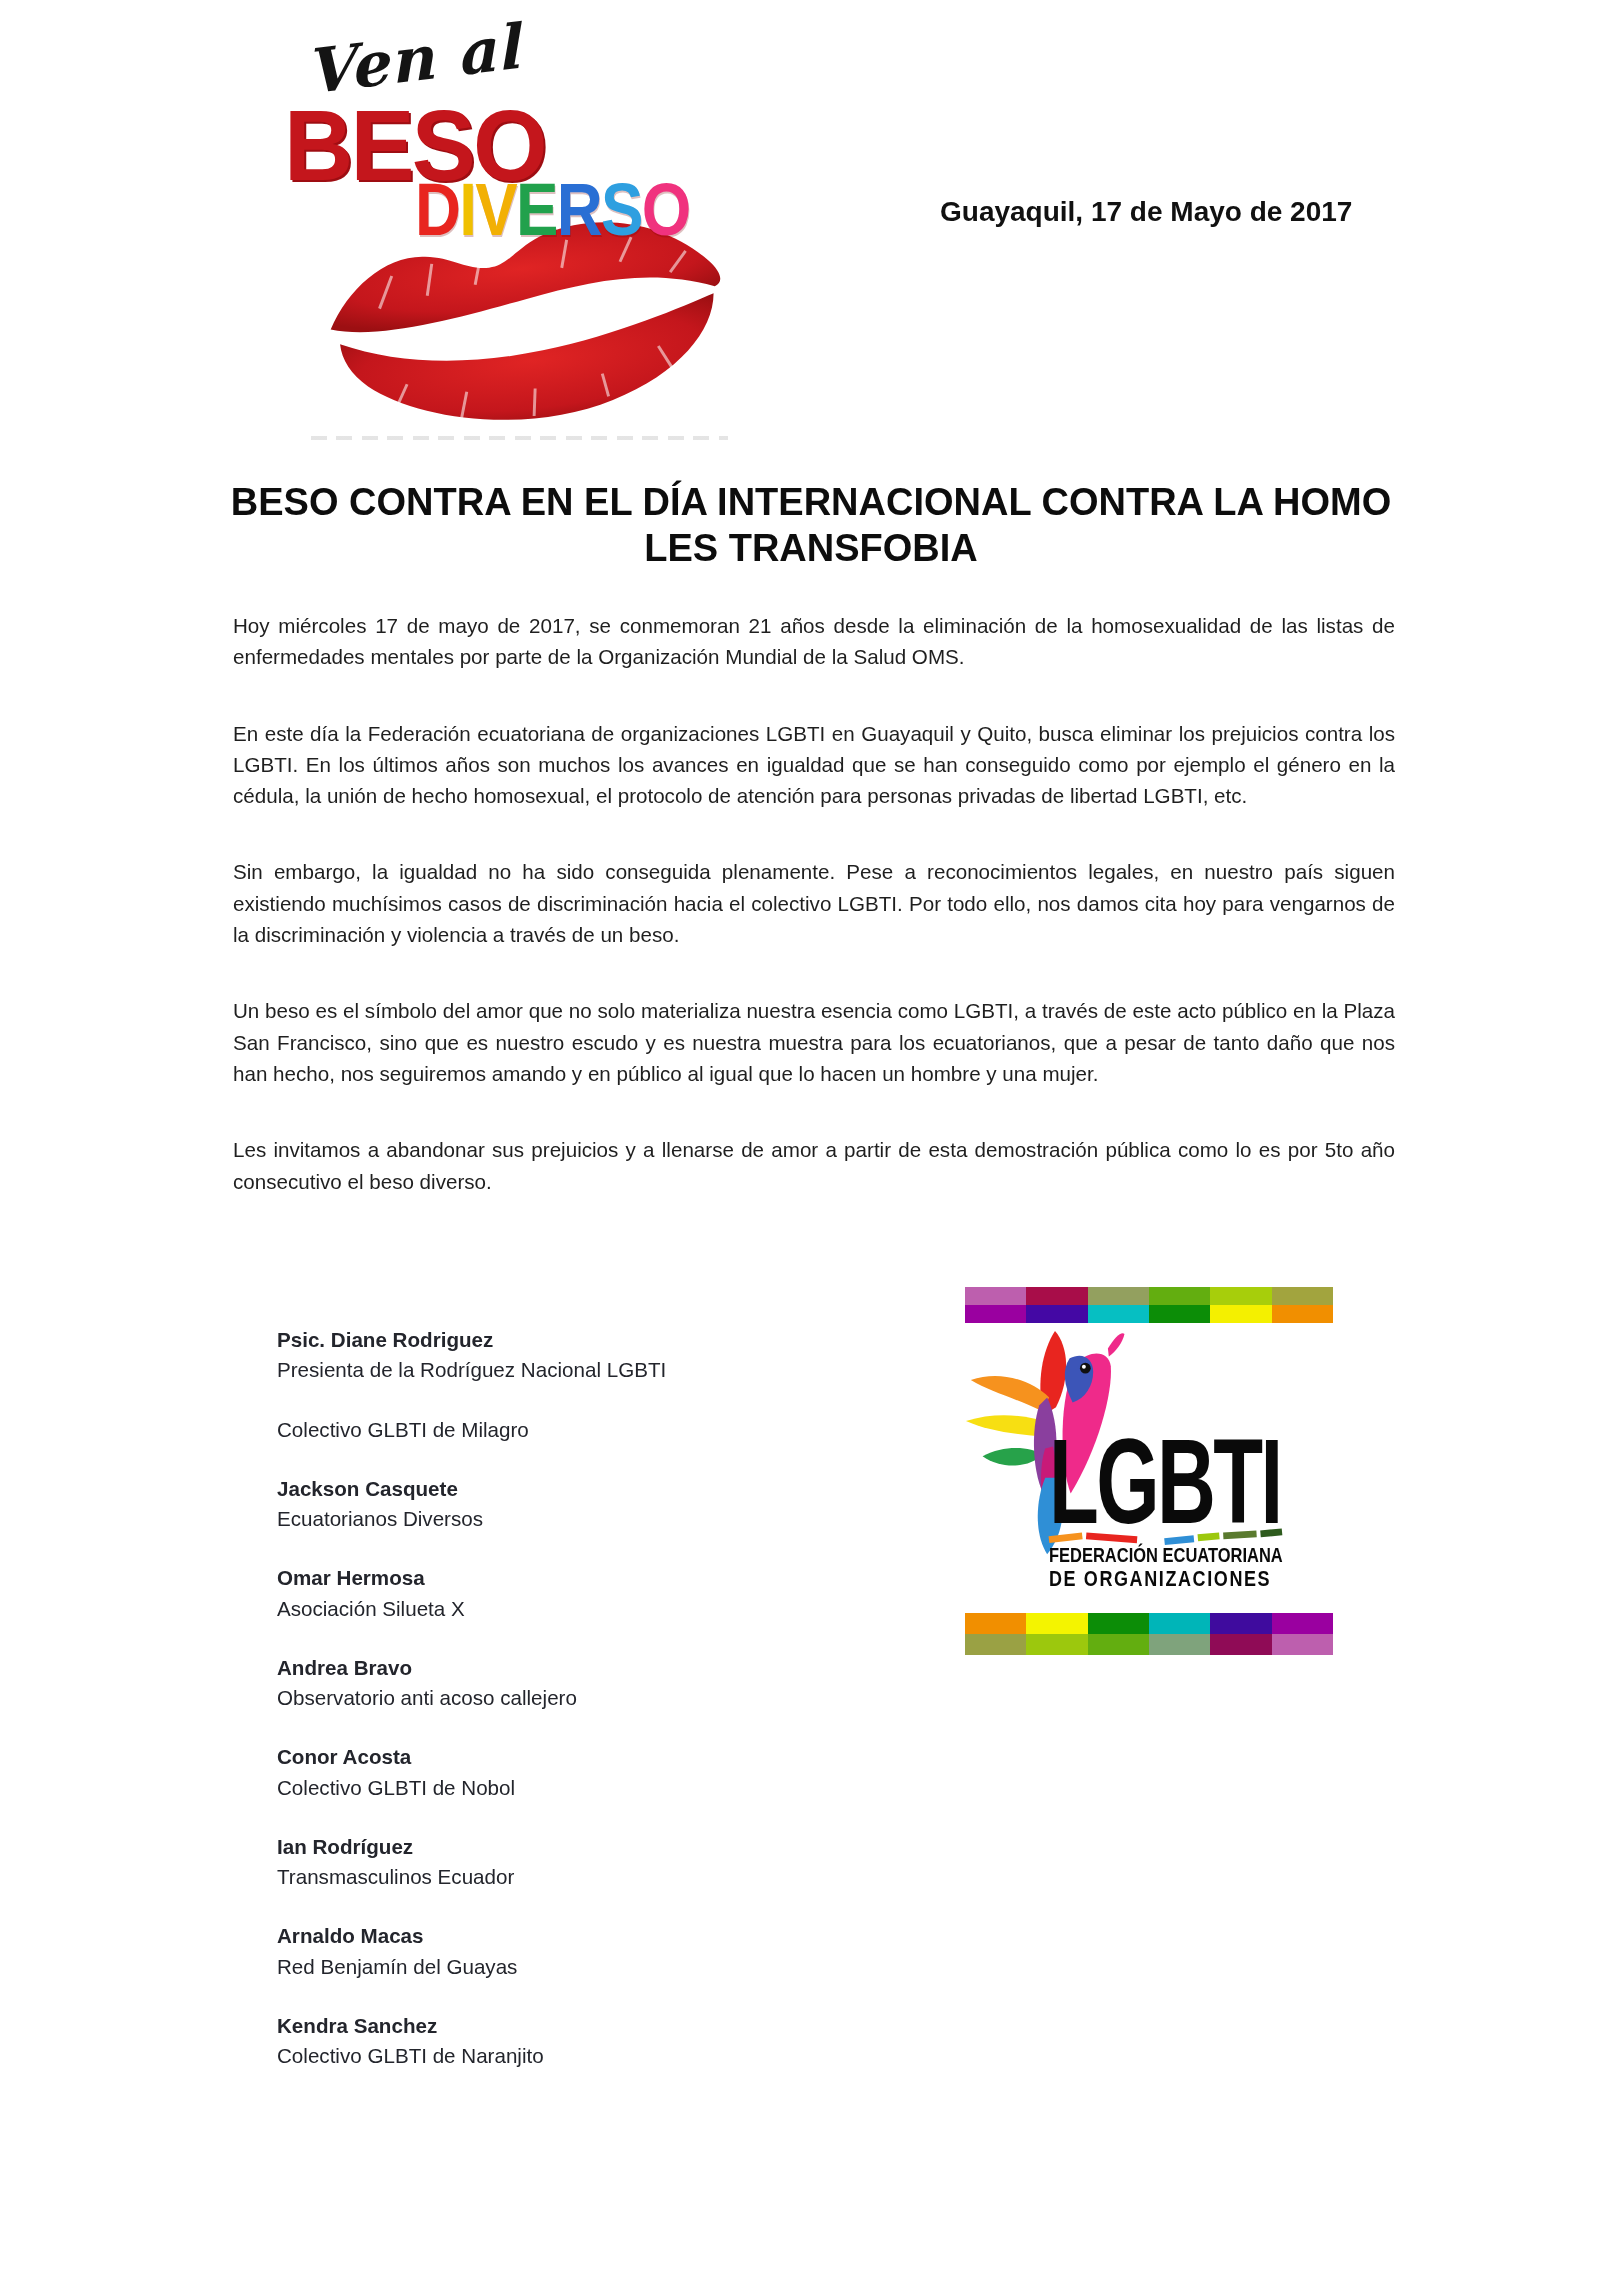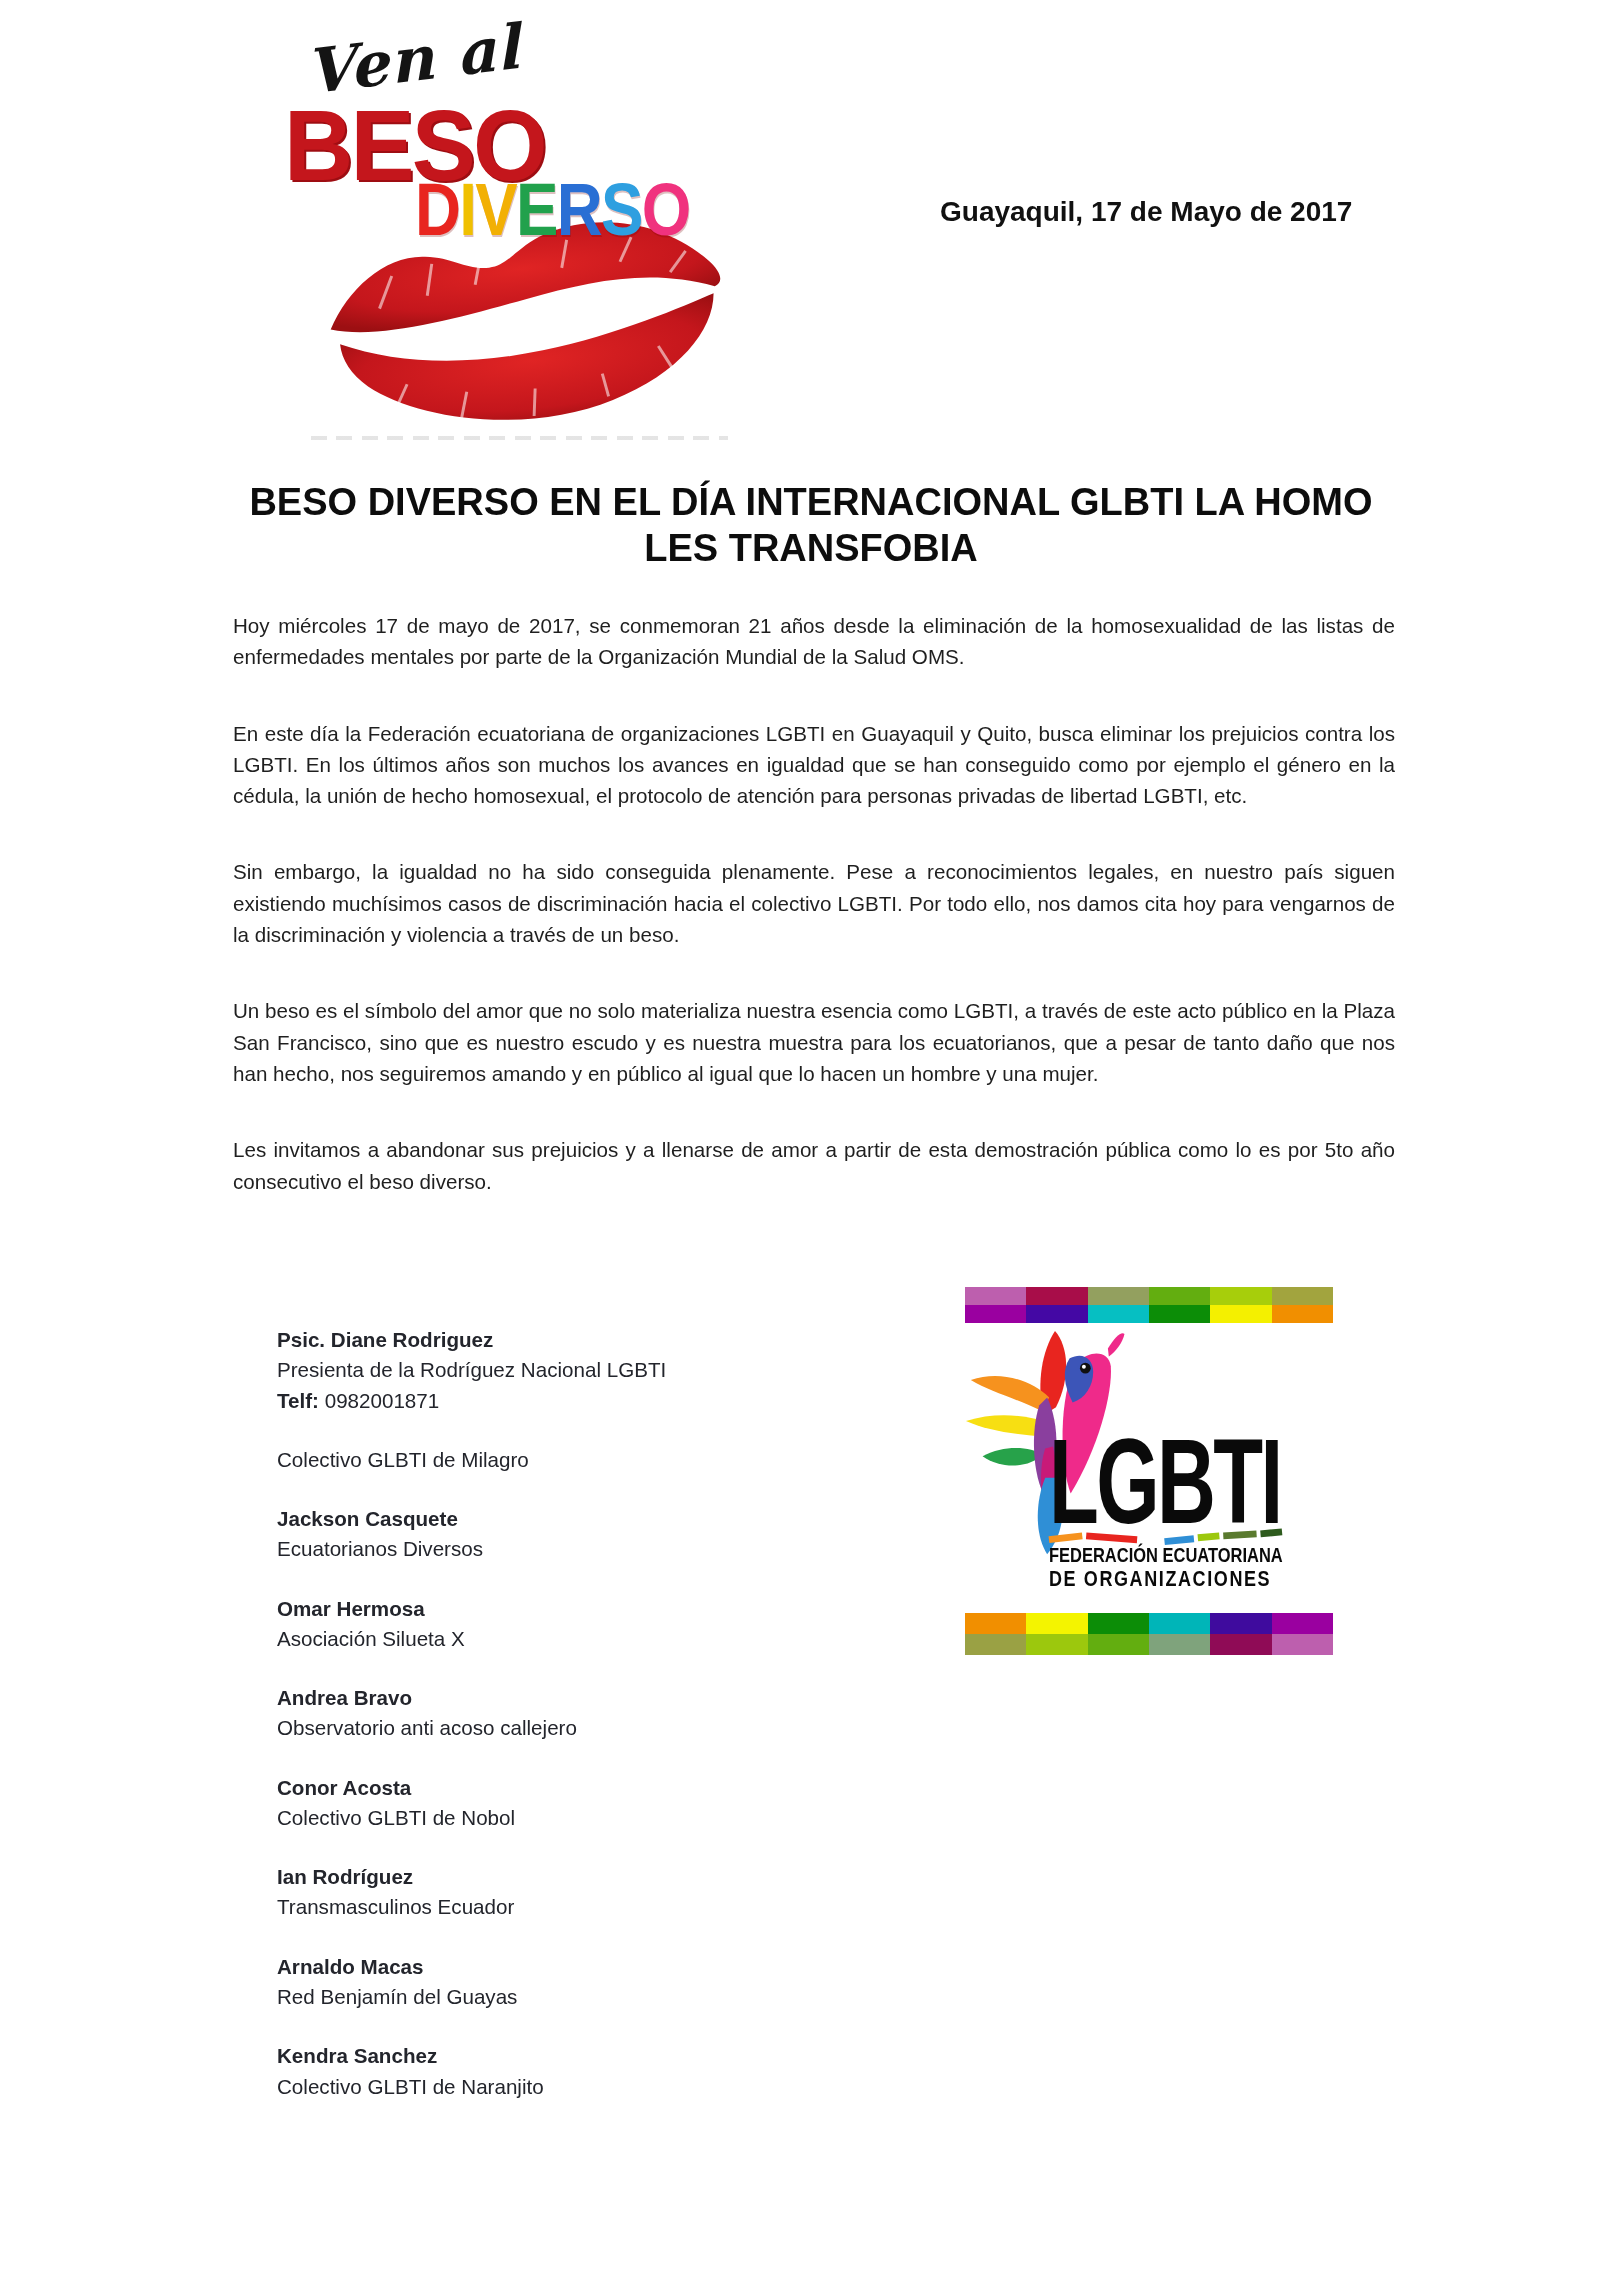--- a/index.html
+++ b/index.html
@@ -113,37 +113,36 @@
             <path d="M340,160 L352,184"></path>
         </g>
       </g>
     </svg>
     <div class="logo-watermark"></div>
   </div>
 
   <div class="date-line">Guayaquil, 17 de Mayo de 2017</div>
 
   <div class="doc-title">
-    <div>BESO DIVERSO EN EL DÍA INTERNACIONAL GLBTI LA HOMO</div>
+    <div>BESO CONTRA EN EL DÍA INTERNACIONAL CONTRA LA HOMO</div>
     <div>LES TRANSFOBIA</div>
   </div>
 
   <div class="body-copy">
       <p class="para">Hoy miércoles 17 de mayo de 2017, se conmemoran 21 años desde la eliminación de la homosexualidad de las listas de enfermedades mentales por parte de la Organización Mundial de la Salud OMS.</p>
       <p class="para">En este día la Federación ecuatoriana de organizaciones LGBTI en Guayaquil y Quito, busca eliminar los prejuicios contra los LGBTI. En los últimos años son muchos los avances en igualdad que se han conseguido como por ejemplo el género en la cédula, la unión de hecho homosexual, el protocolo de atención para personas privadas de libertad LGBTI, etc.</p>
       <p class="para">Sin embargo, la igualdad no ha sido conseguida plenamente. Pese a reconocimientos legales, en nuestro país siguen existiendo muchísimos casos de discriminación hacia el colectivo LGBTI. Por todo ello, nos damos cita hoy para vengarnos de la discriminación y violencia a través de un beso.</p>
       <p class="para">Un beso es el símbolo del amor que no solo materializa nuestra esencia como LGBTI, a través de este acto público en la Plaza San Francisco, sino que es nuestro escudo y es nuestra muestra para los ecuatorianos, que a pesar de tanto daño que nos han hecho, nos seguiremos amando y en público al igual que lo hacen un hombre y una mujer.</p>
       <p class="para">Les invitamos a abandonar sus prejuicios y a llenarse de amor a partir de esta demostración pública como lo es por 5to año consecutivo el beso diverso.</p>
     </div>
 
   <div class="signatures">
       <div class="sig">
         <div class="sig-name">Psic. Diane Rodriguez</div>
         <div class="sig-org">Presienta de la Rodríguez Nacional LGBTI</div>
-        <div class="sig-org"><b>Telf: </b>0982001871</div>
       </div>
       <div class="sig">
         <div class="sig-org">Colectivo GLBTI de Milagro</div>
       </div>
       <div class="sig">
         <div class="sig-name">Jackson Casquete</div>
         <div class="sig-org">Ecuatorianos Diversos</div>
       </div>
       <div class="sig">
         <div class="sig-name">Omar Hermosa</div>

